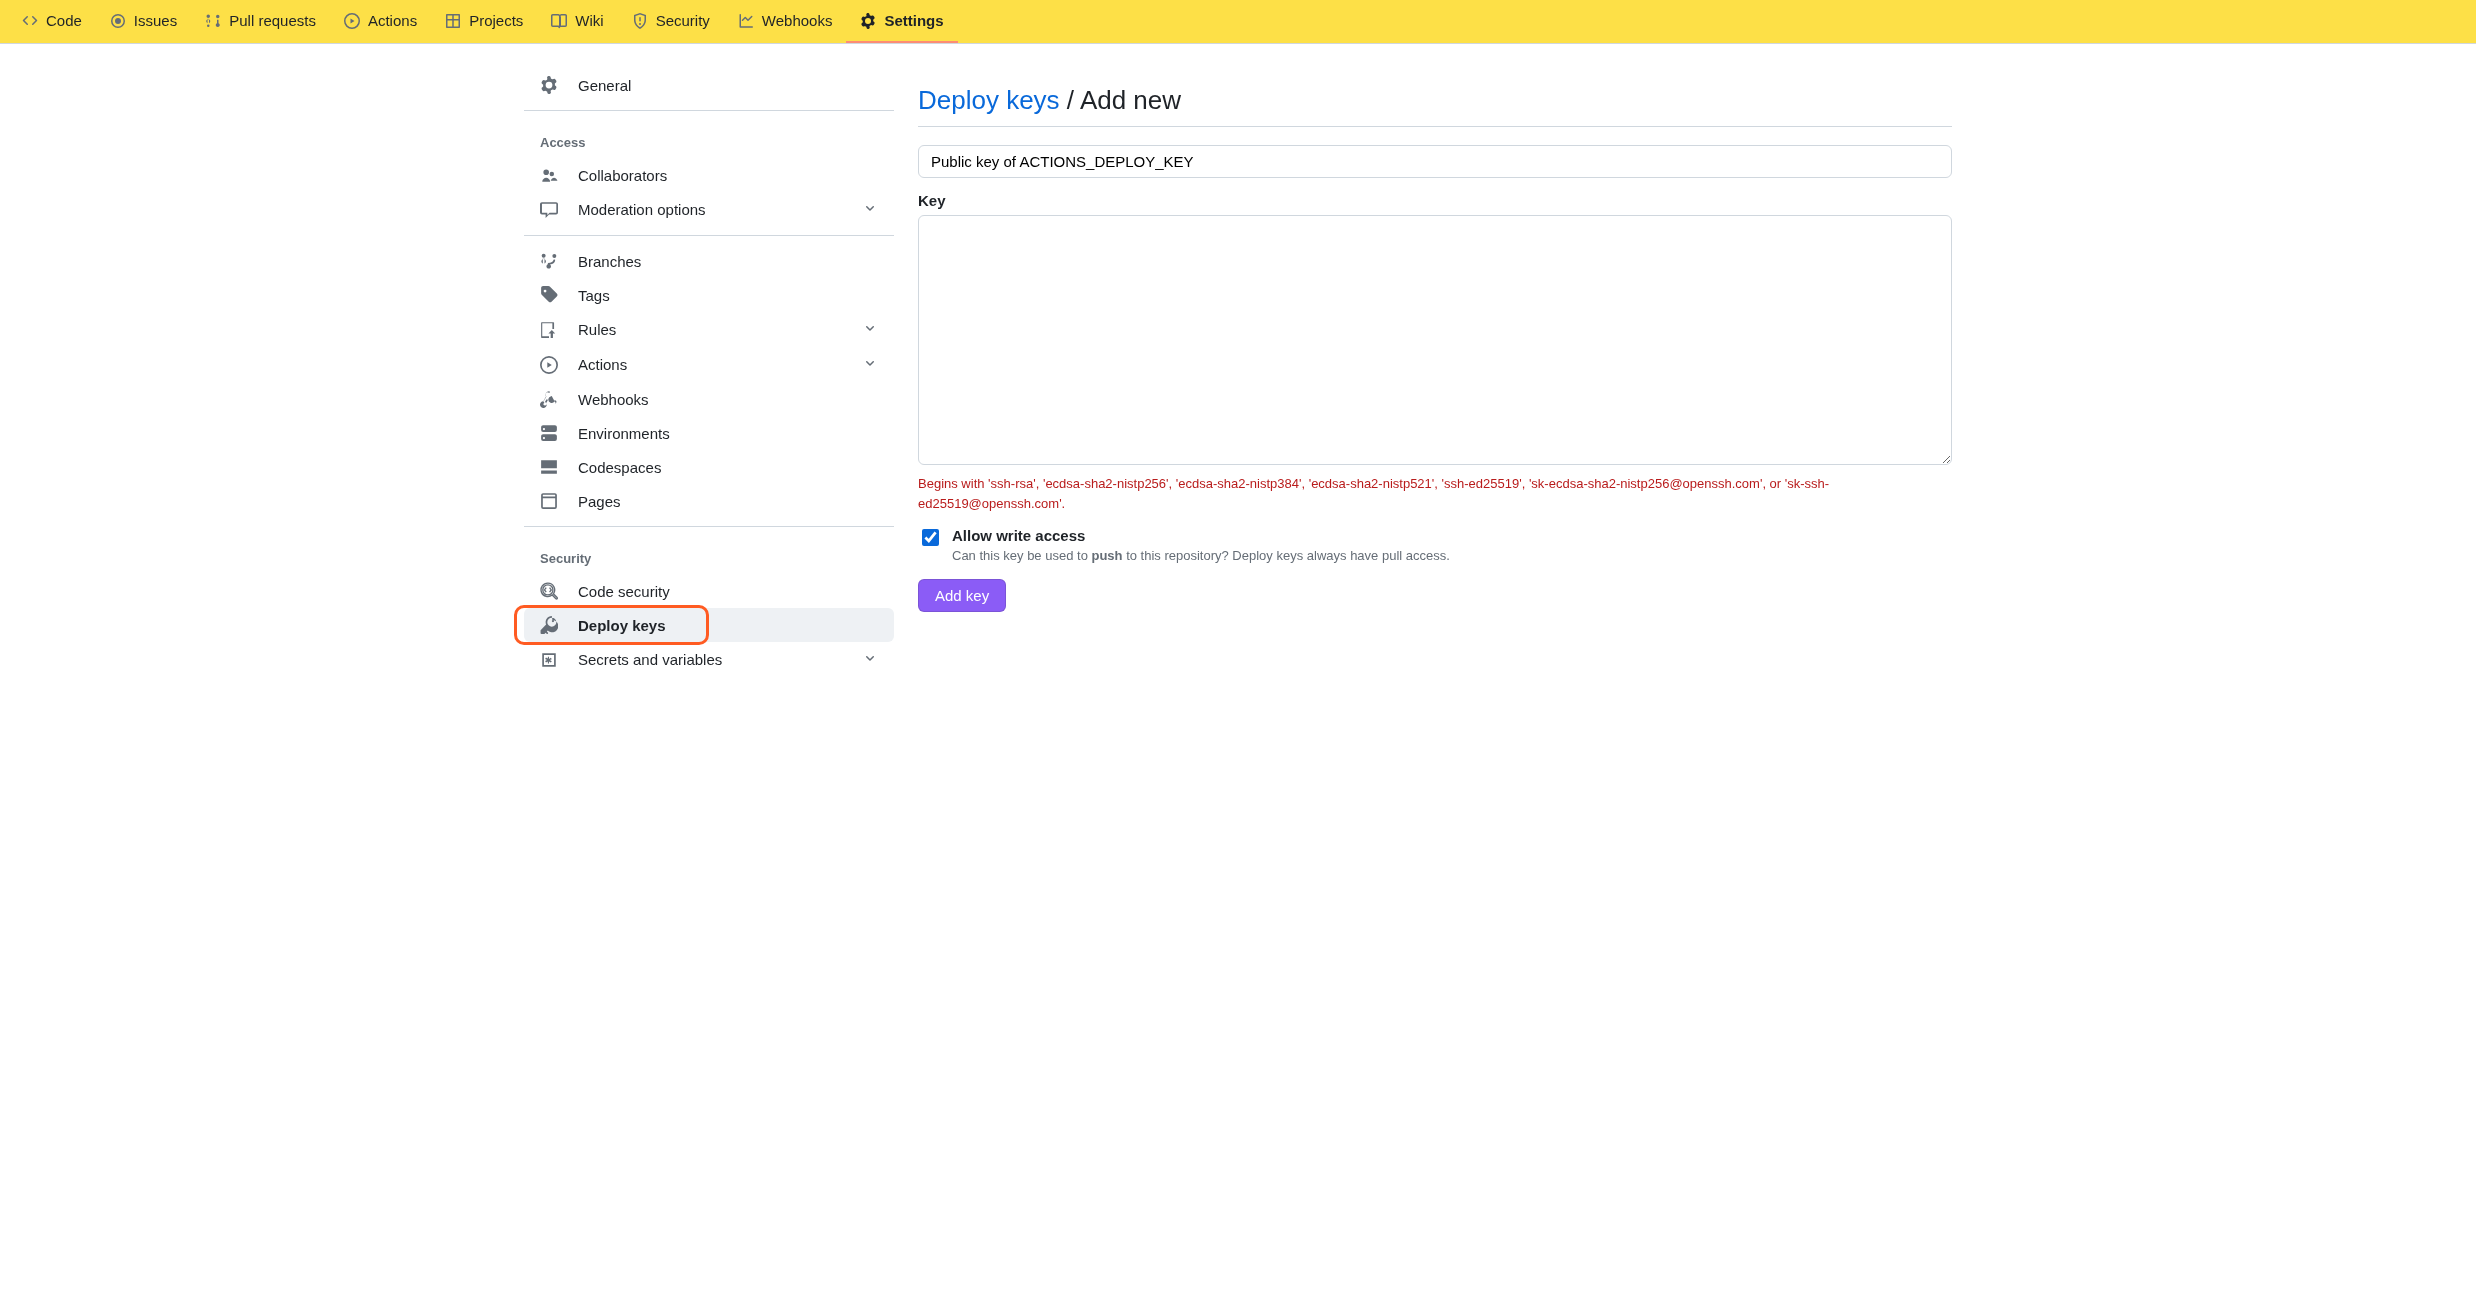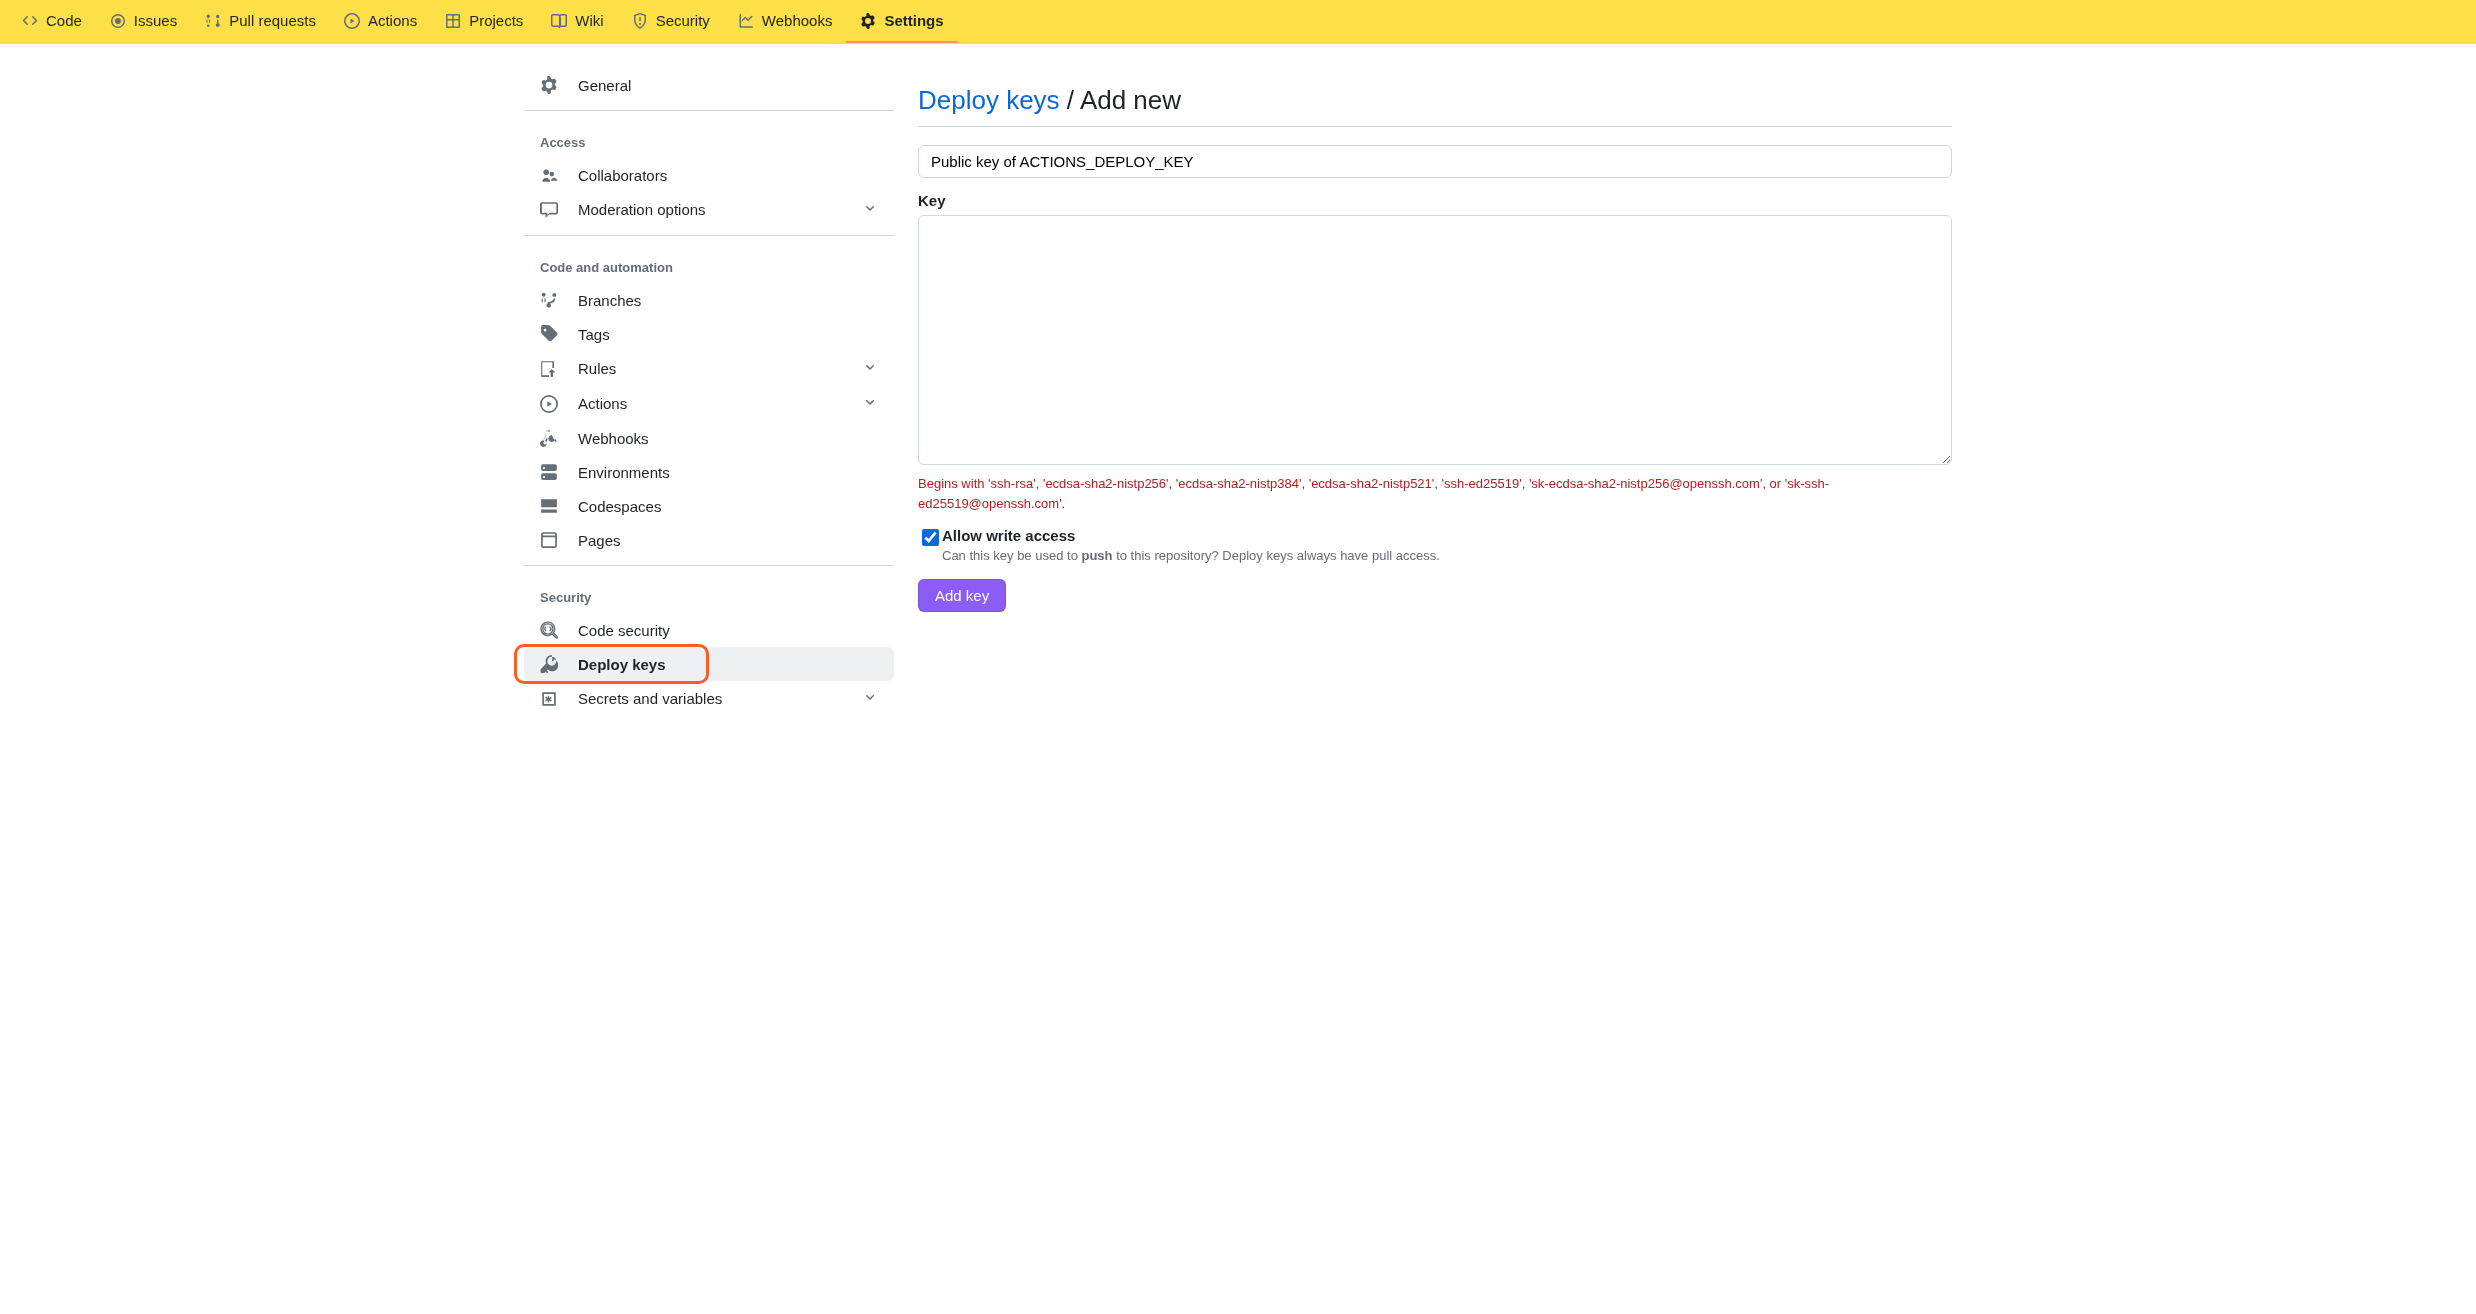--- a/index.html
+++ b/index.html
@@ -125,20 +125,21 @@
   }
   .hint {
     font-size: 13px;
     color: #b91c1c;
     margin-bottom: 14px;
     line-height: 1.5;
   }
   .checkbox-row {
     display: flex;
     align-items: flex-start;
+    gap: 10px;
     margin-bottom: 16px;
   }
   .checkbox-row input[type=checkbox] {
     width: 17px;
     height: 17px;
     margin-top: 2px;
     accent-color: #0969da;
   }
   .checkbox-row .cb-label {
     font-weight: 600;
@@ -250,21 +251,20 @@
         <span>Moderation options</span>
         <span class="chev">
           <svg class="icon16" viewBox="0 0 16 16">
               <path fill="currentColor" d="M4.22 6.22a.75.75 0 011.06 0L8 8.94l2.72-2.72a.75.75 0 111.06 1.06l-3.25 3.25a.75.75 0 01-1.06 0L4.22 7.28a.75.75 0 010-1.06z"></path>
             </svg>
         </span>
       </div>
     </div>
 
     <div class="side-group">
-      <div class="side-heading">Code and automation</div>
       <div class="side-item">
         <svg class="icon18" viewBox="0 0 16 16">
             <path d="M5 3.25a1.75 1.75 0 11-3.5 0 1.75 1.75 0 013.5 0zM3.25 6c.26 0 .51-.5.75-.15v4.3a2 2 0 10-1.5 0V5.85c.24.1.49.15.75.15zm9.5-4.25a1.75 1.75 0 100 3.5 1.75 1.75 0 000-3.5zm-.75 5c0 2-2 3-5 3v1.15a2 2 0 101.5 0V11c3.5 0 5-1.5 5-4.25V6.85a2 2 0 00-1.5 0v-.1z"></path>
           </svg>
         <span>Branches</span>
       </div>
       <div class="side-item">
         <svg class="icon18" viewBox="0 0 16 16">
             <path d="M1 1.75C1 .78 1.78 0 2.75 0h4.69c.46 0 .91.18 1.24.51l6.25 6.25a1.75 1.75 0 010 2.47l-4.69 4.69a1.75 1.75 0 01-2.47 0L1.51 7.68A1.75 1.75 0 011 6.44V1.75zm3.5 1.5a1.25 1.25 0 100 2.5 1.25 1.25 0 000-2.5z"></path>
           </svg>

